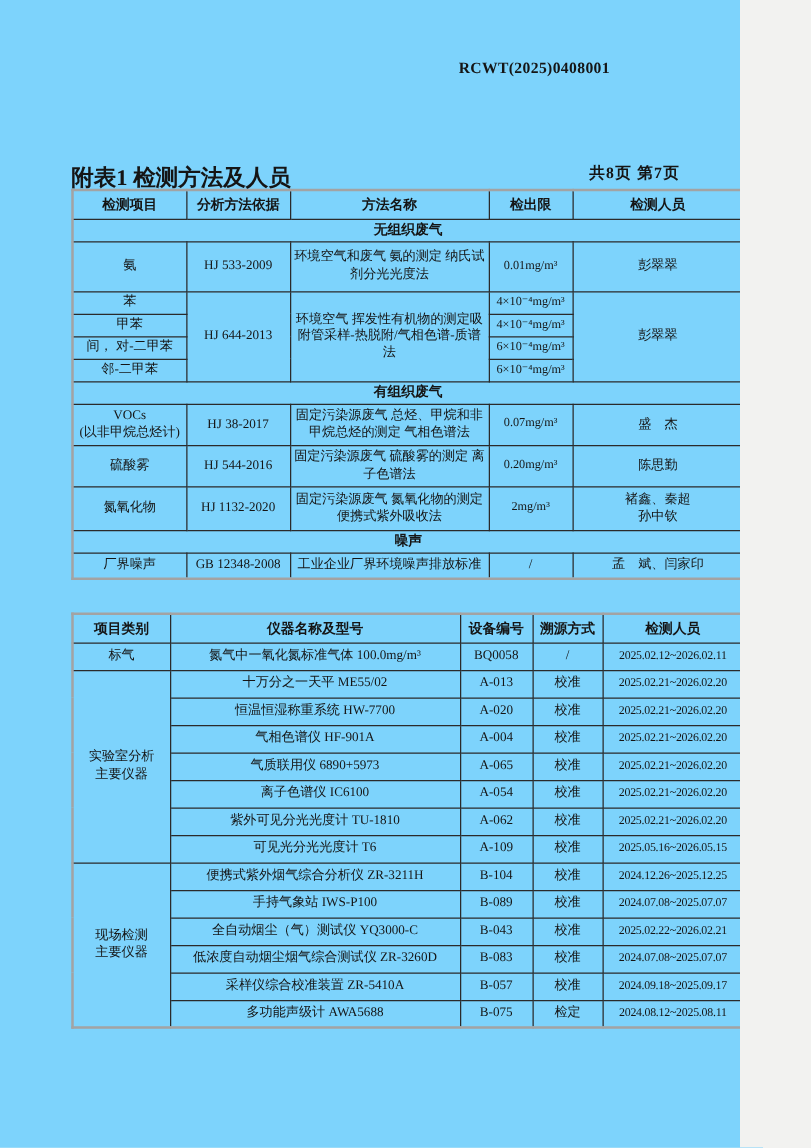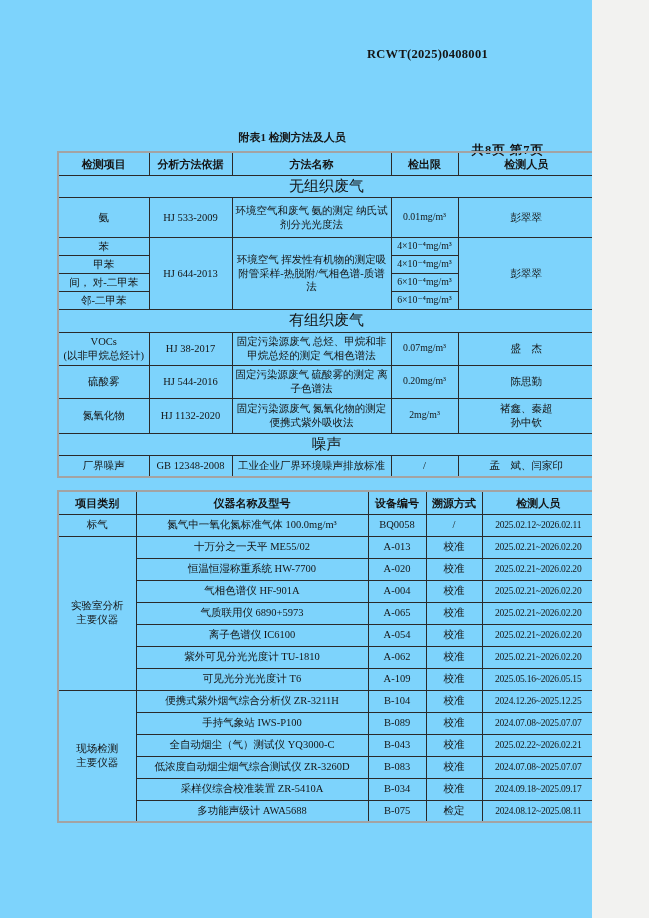--- a/index.html
+++ b/index.html
@@ -21,46 +21,46 @@
     text-align:center;font-size:15px;font-weight:bold;letter-spacing:1px;
   }
   .report-title{
     position:absolute;top:89px;left:0;right:45px;
     text-align:center;font-size:22px;font-weight:bold;letter-spacing:8px;
   }
   .caption-row{
     position:absolute;top:130px;left:57px;width:537px;height:18px;
   }
   .caption-row .cap{
-    position:absolute;left:0;width:470px;text-align:center;
-    font-size:11px;font-weight:bold;
+    position:absolute;left:0;width:470px;text-align:left;
+    font-size:18px;font-weight:bold;
   }
   .caption-row .pageinfo{
     position:absolute;right:50px;top:0;
-    font-size:12.5px;font-weight:bold;letter-spacing:1px;margin-top:12px;
+    font-size:12.5px;font-weight:bold;letter-spacing:1px;
   }
   .caption2{
     position:absolute;top:466px;left:57px;width:537px;
     text-align:center;font-size:12.5px;font-weight:bold;
   }
   table{
     border-collapse:collapse;table-layout:fixed;width:537px;
     position:absolute;left:57px;
   }
   #methods-table{top:151px;}
   #instruments-table{top:490px;}
   table{border:2px solid #a3a3a3;}
   td{
     border:1px solid #2a2a2a;
     text-align:center;vertical-align:middle;
     padding:1px 2px;font-size:10.5px;line-height:1.3;
     overflow:hidden;
   }
   tr.head td{font-weight:bold;font-size:11px;}
-  tr.section td{font-weight:normal;font-size:15px;}
+  tr.section td{font-weight:bold;font-size:11px;}
   td.small{font-size:9.8px;}
   td.date{font-size:9.5px;letter-spacing:-.2px;}
   .r23{height:23px}.r18{height:18px}.r40{height:40px}
   .r33{height:33px}.r35{height:35px}.r21{height:21px}.r22{height:22px}
   .red-note{
     position:absolute;top:325px;left:644px;
     transform:rotate(90deg);transform-origin:0 0;
     color:#cf2222;font-size:17px;font-style:italic;
     letter-spacing:5px;white-space:nowrap;opacity:.92;
   }
@@ -258,21 +258,21 @@
       <td class="date">2025.02.22~2026.02.21</td>
     </tr>
     <tr class="r22">
       <td>低浓度自动烟尘烟气综合测试仪 ZR-3260D</td>
       <td>B-083</td>
       <td>校准</td>
       <td class="date">2024.07.08~2025.07.07</td>
     </tr>
     <tr class="r22">
       <td>采样仪综合校准装置 ZR-5410A</td>
-      <td>B-034</td>
+      <td>B-057</td>
       <td>校准</td>
       <td class="date">2024.09.18~2025.09.17</td>
     </tr>
     <tr class="r22">
       <td>多功能声级计 AWA5688</td>
       <td>B-075</td>
       <td>检定</td>
       <td class="date">2024.08.12~2025.08.11</td>
     </tr>
   </tbody>

